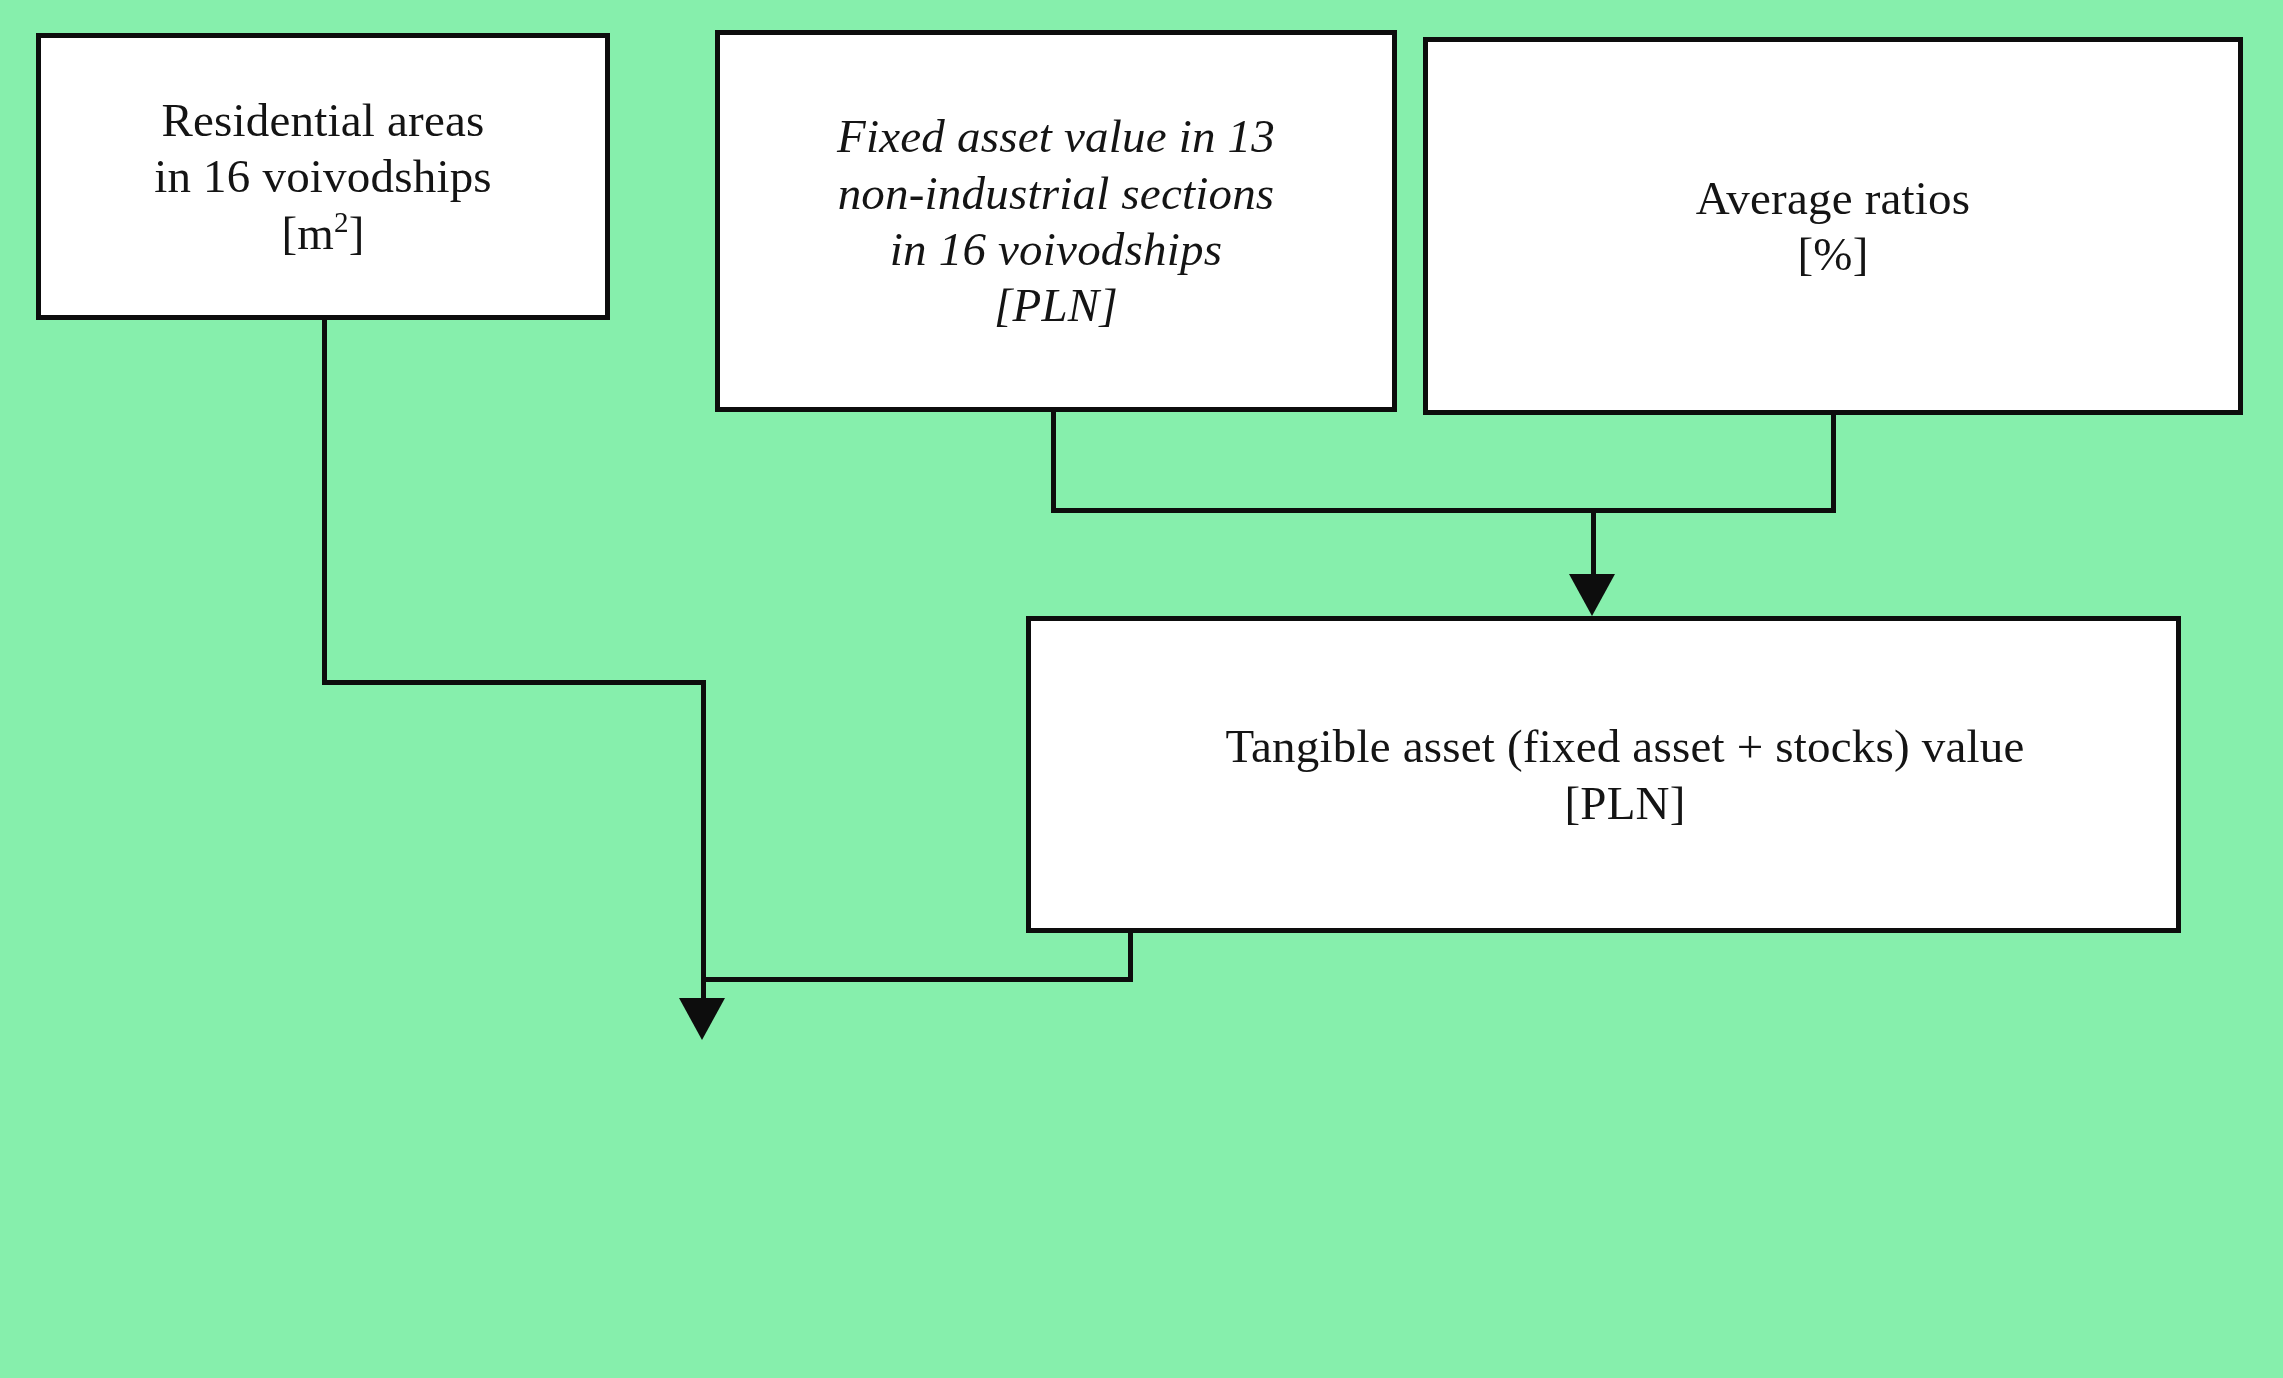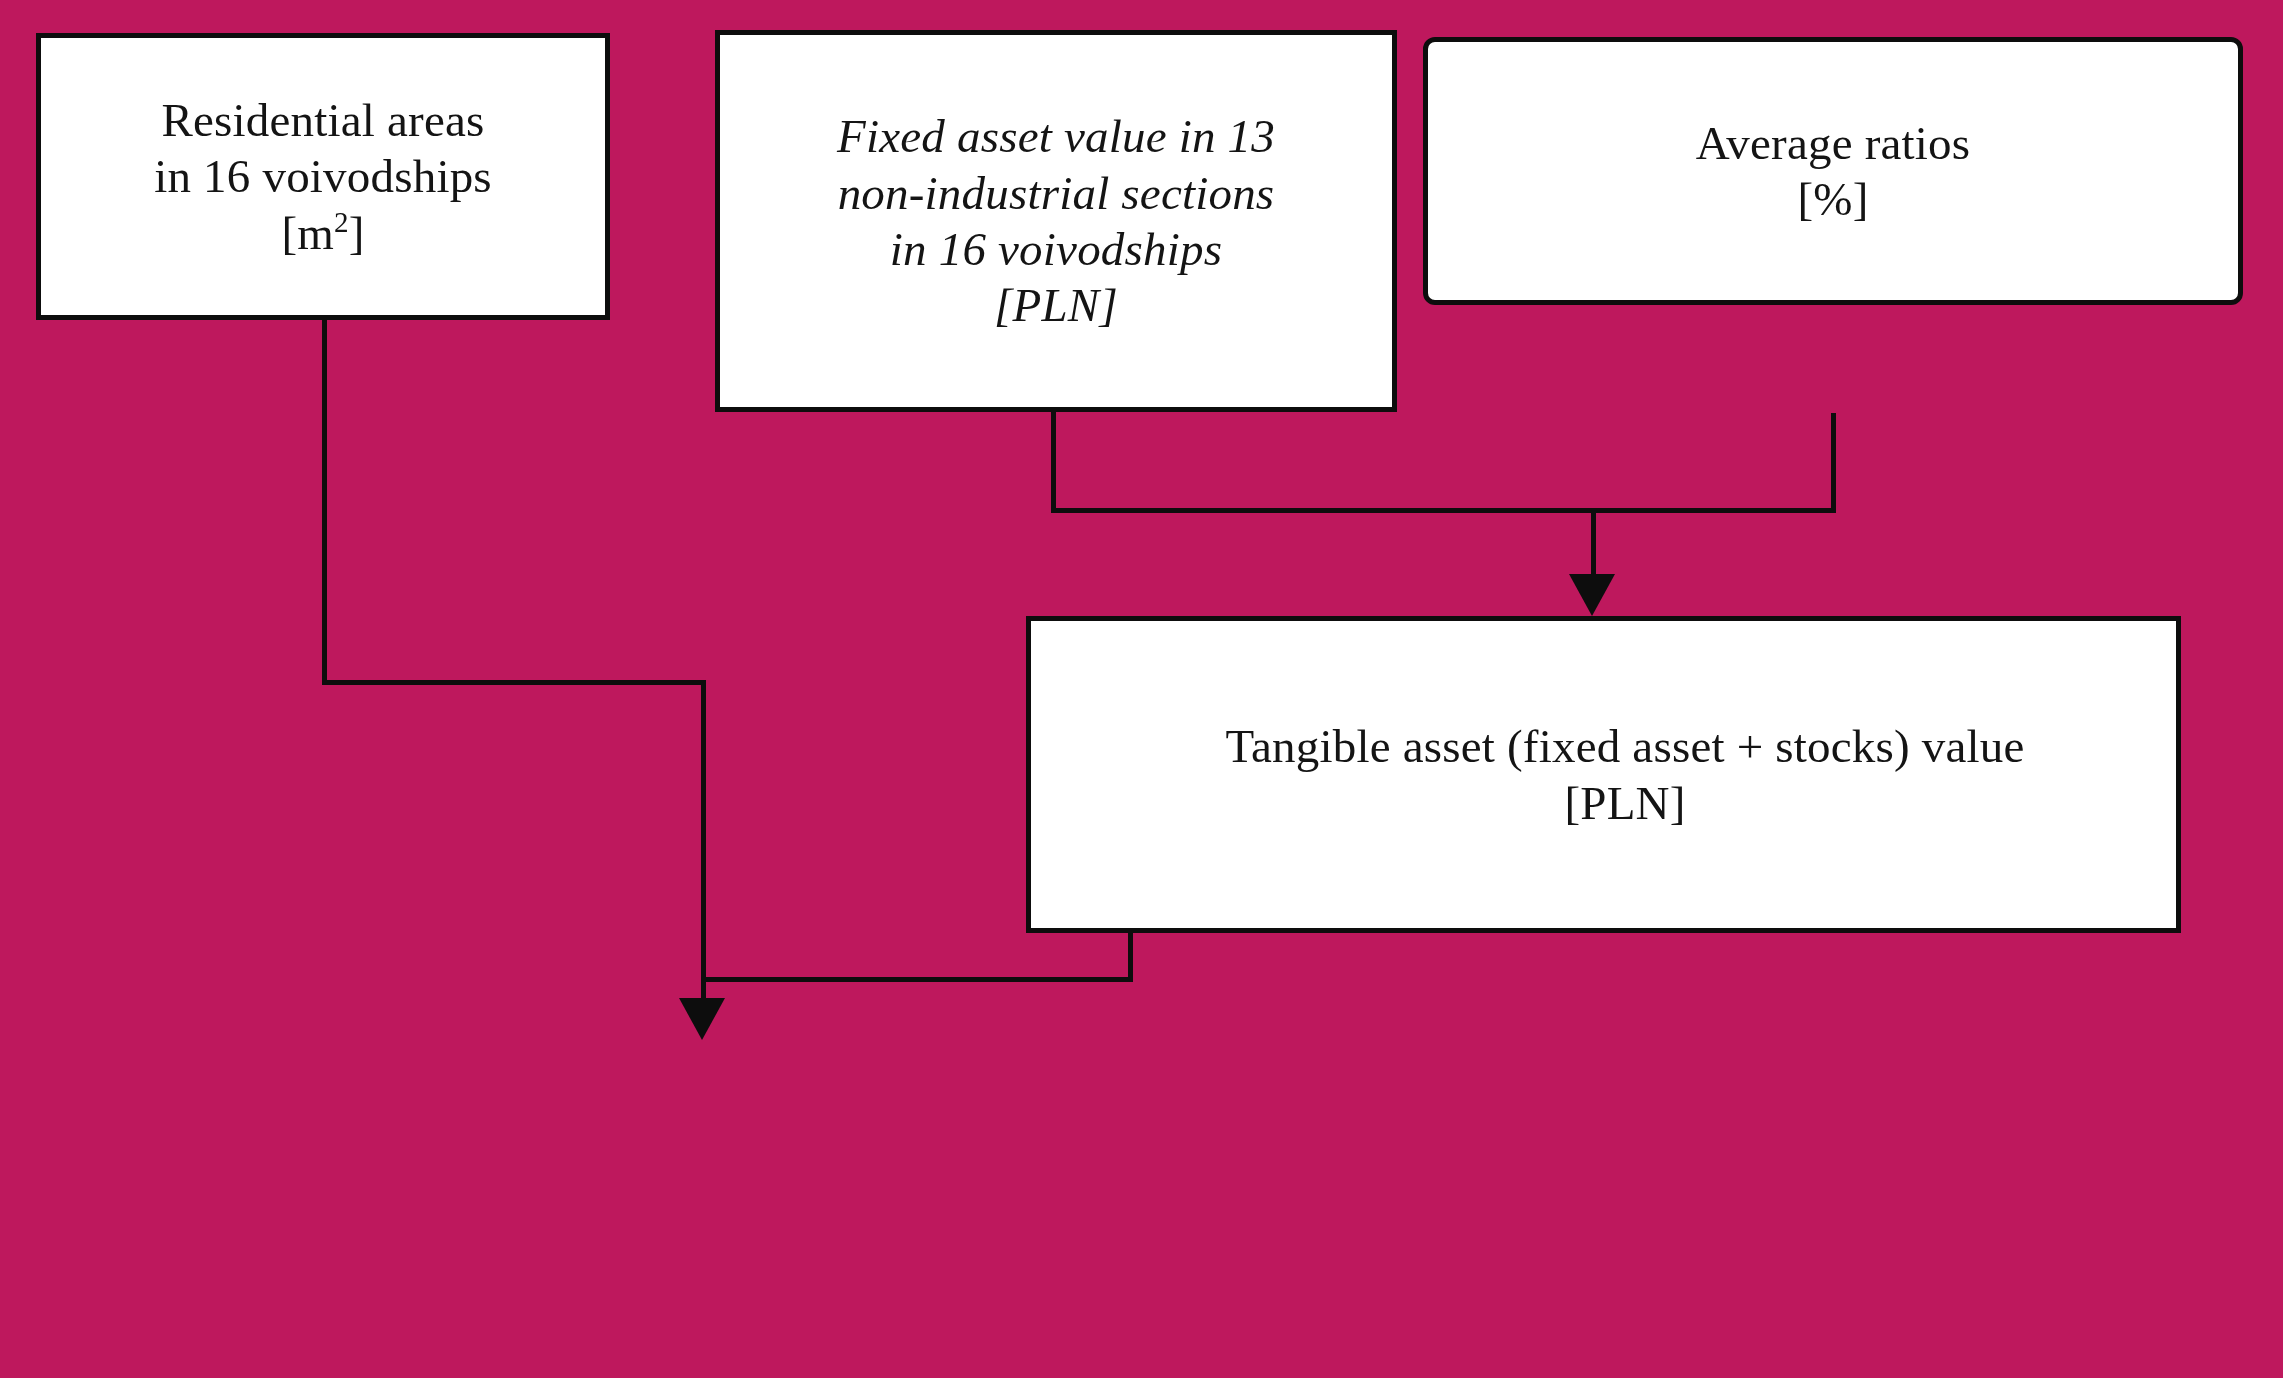--- a/index.html
+++ b/index.html
@@ -5,21 +5,21 @@
 <style>
   html, body {
     margin: 0;
     padding: 0;
     background: #ffffff;
   }
   #canvas {
     position: relative;
     width: 2283px;
     height: 1378px;
-    background: #be185d;
+    background: #86efac;
     overflow: hidden;
     font-family: "Liberation Serif", "DejaVu Serif", serif;
   }
   .node {
     position: absolute;
     box-sizing: border-box;
     border: 5px solid #0d0d0d;
     background: #ffffff;
     display: flex;
     flex-direction: column;
@@ -35,21 +35,21 @@
   .node .ln { display: block; white-space: nowrap; }
   .node sup {
     font-size: 0.62em;
     vertical-align: super;
     line-height: 0;
   }
 
   
   #node-residential-areas   { left: 36px;   top: 33px;   width: 574px;  height: 287px; }
   #node-fixed-asset-value   { left: 715px;  top: 30px;   width: 682px;  height: 382px; font-style: italic; }
-  #node-average-ratios      { left: 1423px; top: 37px;   width: 820px;  height: 268px; border-radius: 12px; }
+  #node-average-ratios      { left: 1423px; top: 37px;   width: 820px;  height: 378px; }
   #node-tangible-asset-pln  { left: 1026px; top: 616px;  width: 1155px; height: 317px; padding-left: 43px; }
   #node-tangible-asset-unit { left: 462px;  top: 1042px; width: 983px;  height: 286px; }
 
   
   .seg {
     position: absolute;
     background: #0d0d0d;
     z-index: 1;
   }
   .seg.h { height: 5px; }

